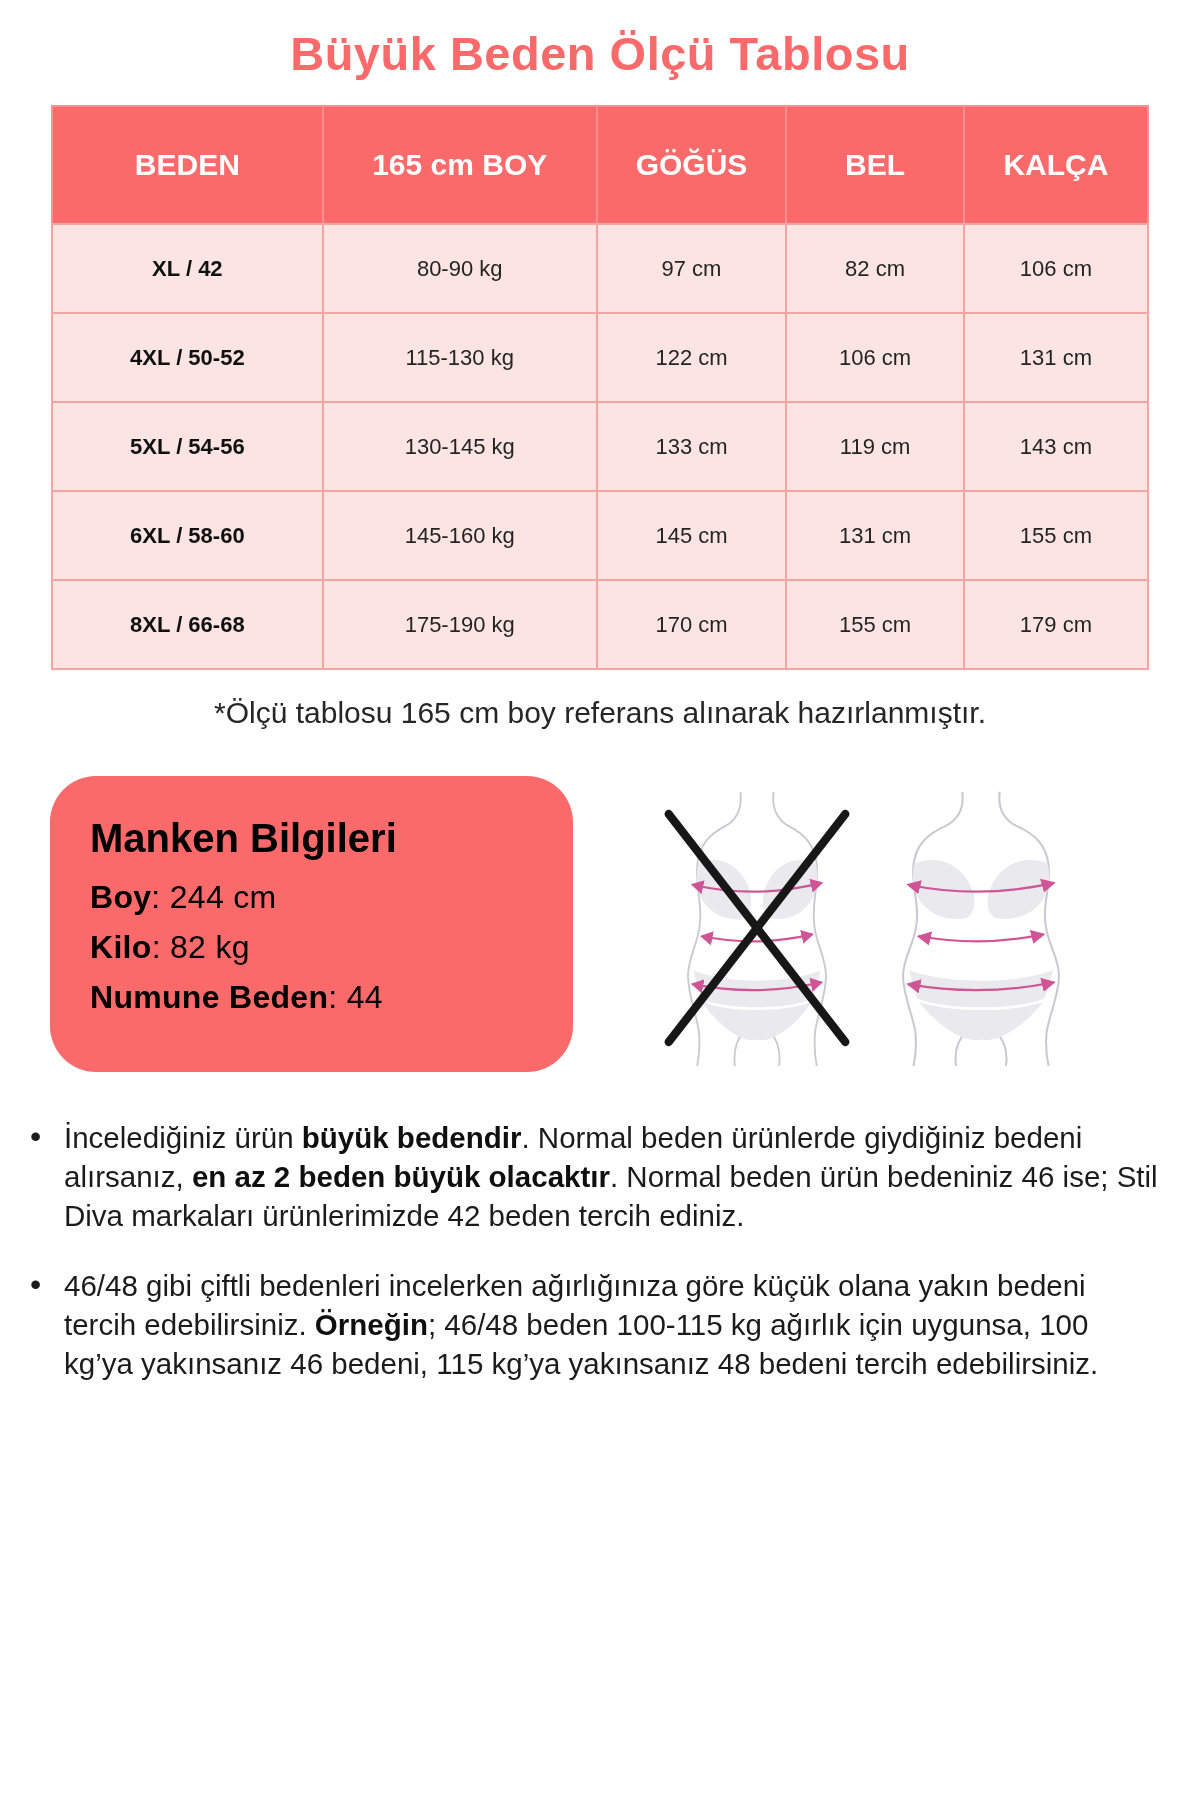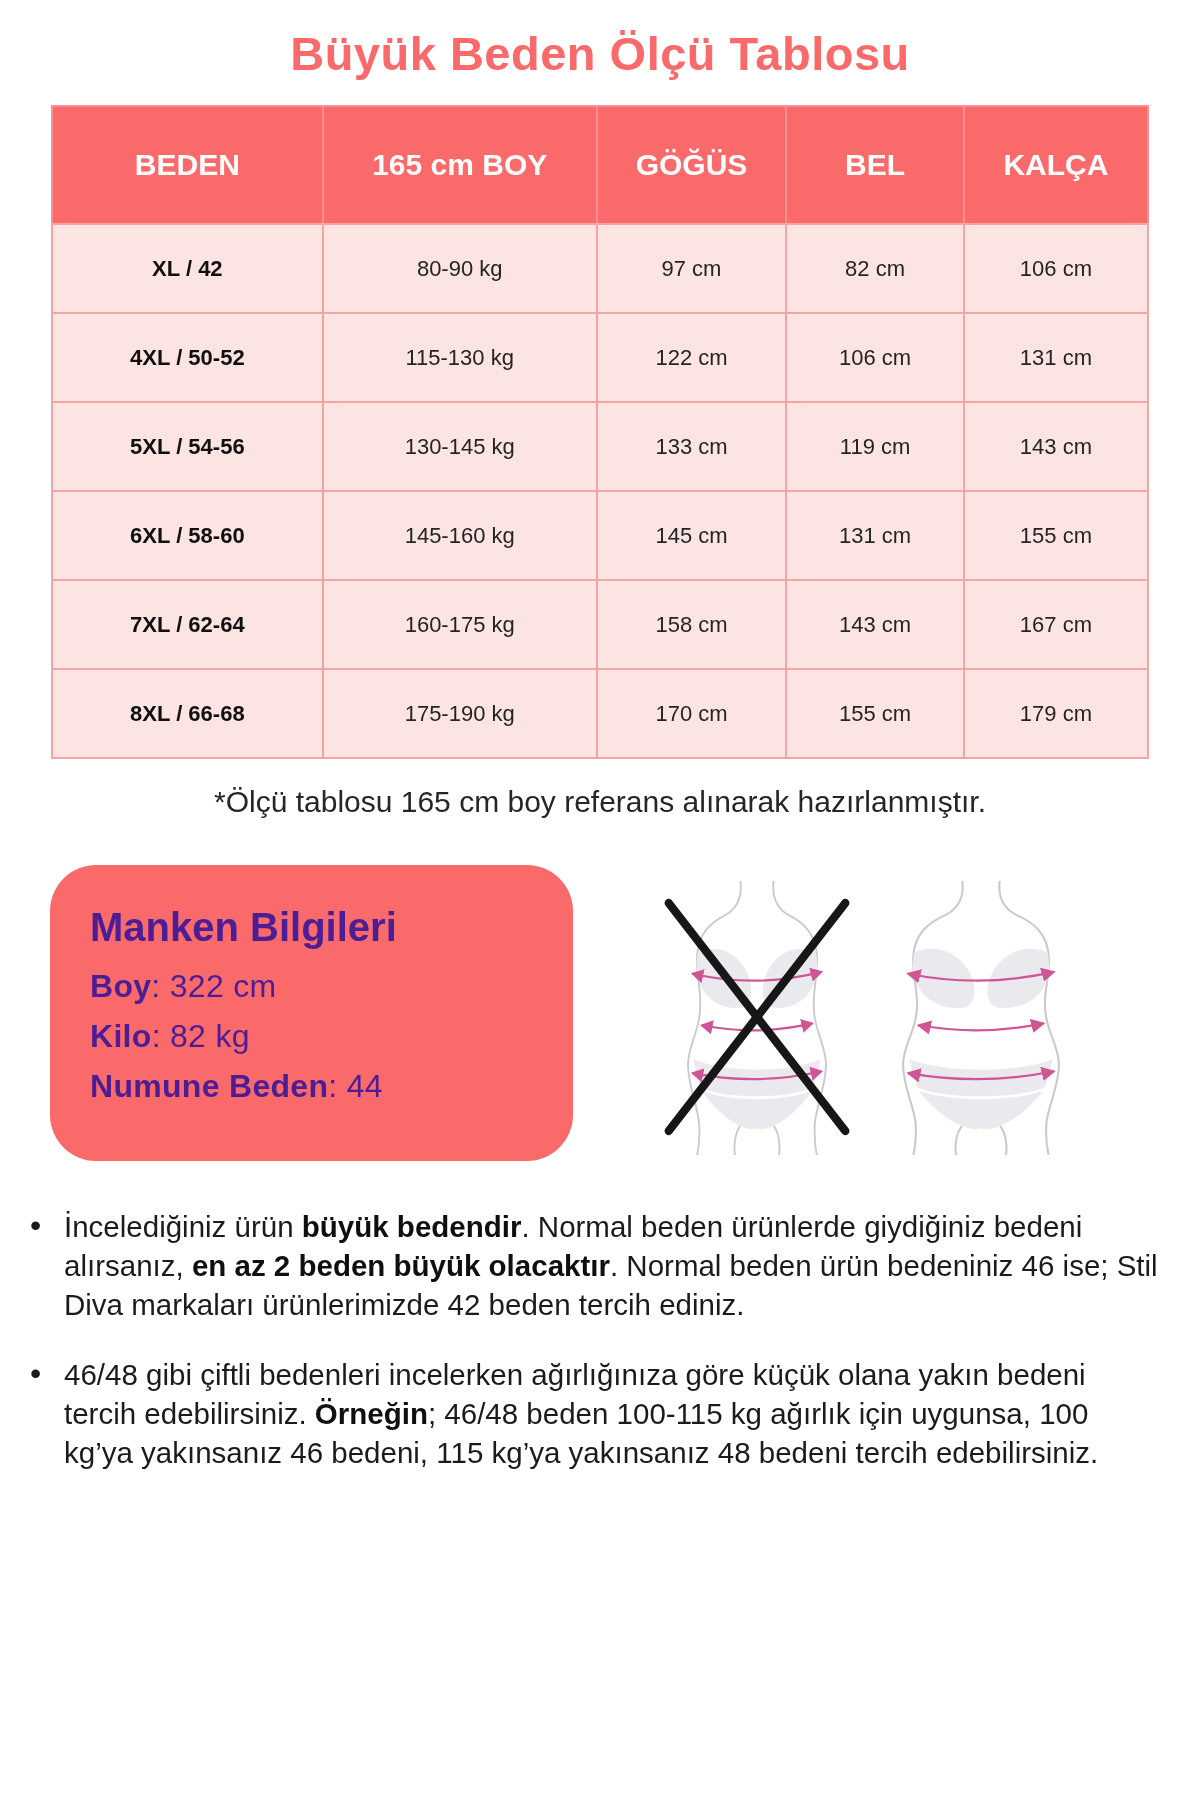--- a/index.html
+++ b/index.html
@@ -32,21 +32,21 @@
     background:var(--row_bg);font-size:22px;color:#242424;
     height:89px;text-align:center;border:2px solid var(--grid);
   }
   table.size-table td.size{font-weight:bold;color:#101010;}
   .table-note{
     margin:26px auto 0;text-align:center;font-size:30px;color:#262626;
   }
   .info-row{display:flex;align-items:flex-start;margin:46px 0 0 50px;}
   .model-box{
     width:523px;height:296px;flex:0 0 auto;
-    background:var(--accent);border-radius:46px;color:#4c1d95;
+    background:var(--accent);border-radius:46px;color:#000000;
     padding:36px 0 0 40px;
   }
   .model-title{font-size:40px;font-weight:bold;margin:4px 0 18px;}
   .m-line{font-size:32px;margin-top:13px;letter-spacing:.3px;}
   .m-label{font-weight:bold;}
   .figures{display:flex;margin-left:78px;margin-top:14px;}
   svg.figure{width:212px;height:276px;display:block;}
   svg.figure + svg.figure{margin-left:12px;}
   ul.notes{
     list-style:none;margin:46px 28px 0 28px;padding:0;
@@ -105,43 +105,36 @@
         <td>143 cm</td>
       </tr>
       <tr>
         <td class="size">6XL / 58-60</td>
         <td>145-160 kg</td>
         <td>145 cm</td>
         <td>131 cm</td>
         <td>155 cm</td>
       </tr>
       <tr>
-        <td class="size">7XL / 62-64</td>
-        <td>160-175 kg</td>
-        <td>158 cm</td>
-        <td>143 cm</td>
-        <td>167 cm</td>
-      </tr>
-      <tr>
         <td class="size">8XL / 66-68</td>
         <td>175-190 kg</td>
         <td>170 cm</td>
         <td>155 cm</td>
         <td>179 cm</td>
       </tr>
     </tbody>
 </table>
 
 <p class="table-note">*Ölçü tablosu 165 cm boy referans alınarak hazırlanmıştır.</p>
 
 <div class="info-row">
   <div class="model-box">
     <div class="model-title">Manken Bilgileri</div>
     <div>
-        <div class="m-line"><span class="m-label">Boy</span><span>: 322 cm</span></div>
+        <div class="m-line"><span class="m-label">Boy</span><span>: 244 cm</span></div>
         <div class="m-line"><span class="m-label">Kilo</span><span>: 82 kg</span></div>
         <div class="m-line"><span class="m-label">Numune Beden</span><span>: 44</span></div>
       </div>
   </div>
 
   <div class="figures">
 
     <svg class="figure" viewBox="0 0 220 300" aria-hidden="true">
       <defs>
         <marker id="arrA" viewBox="0 0 8 8" refX="6" refY="4" markerWidth="6.5" markerHeight="6.5" orient="auto-start-reverse">

